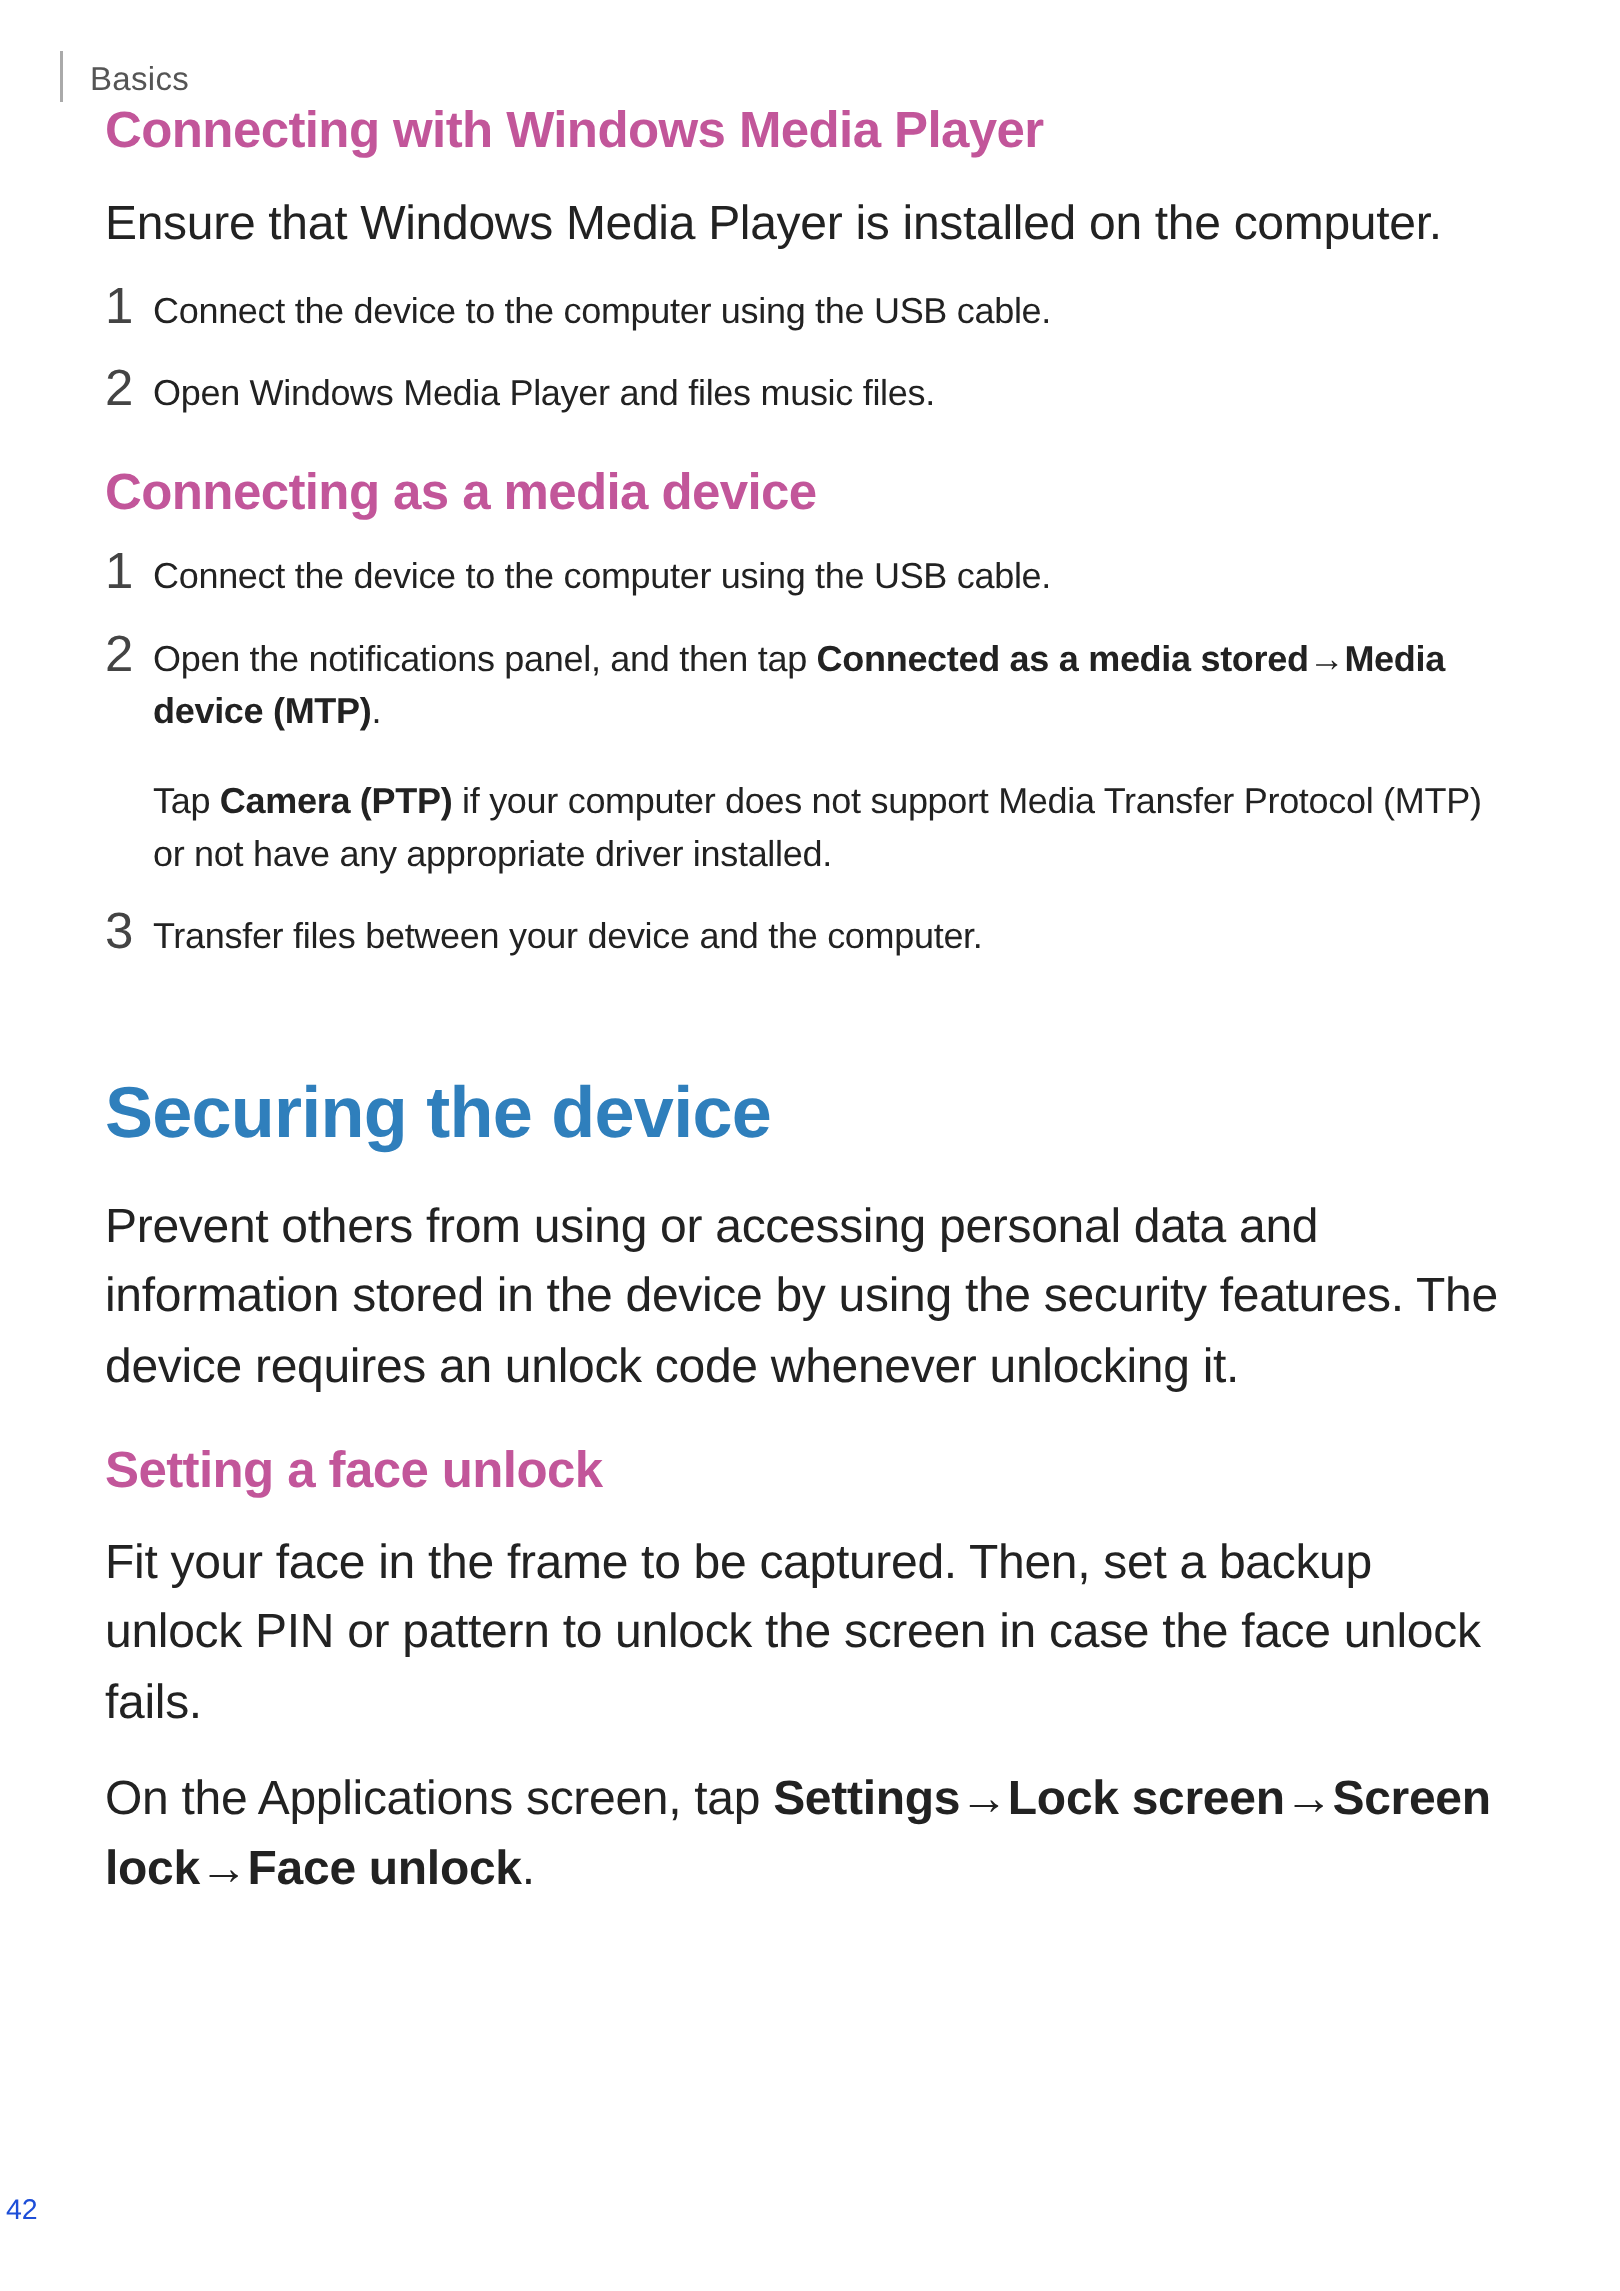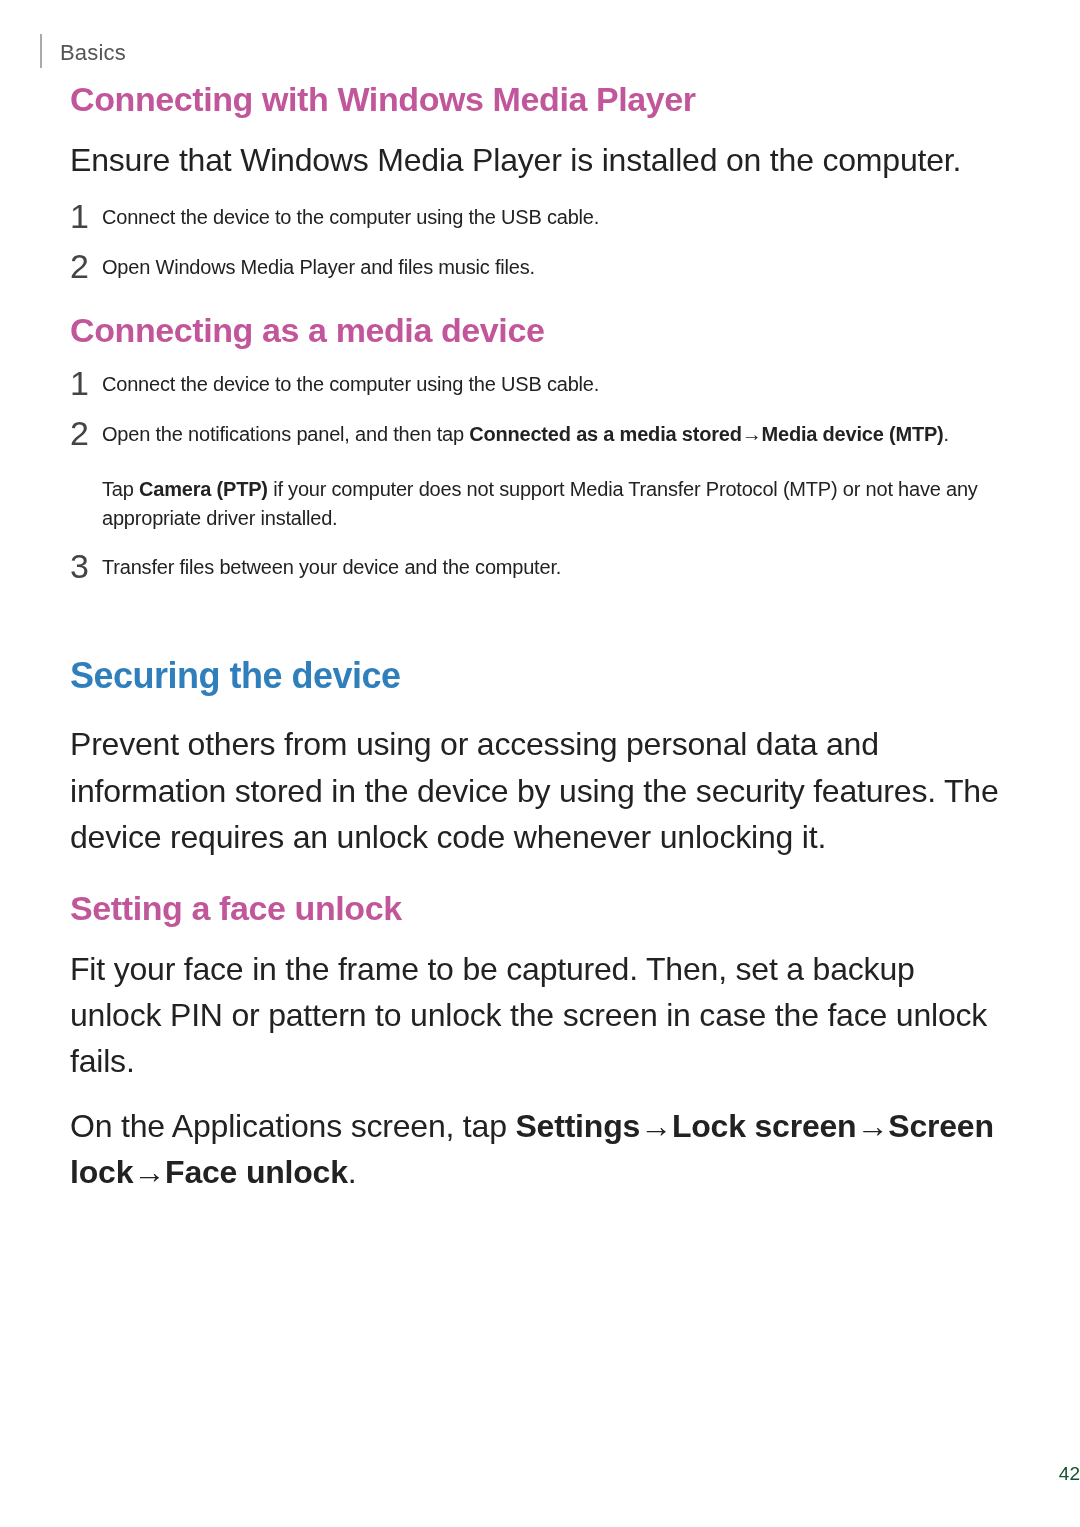--- a/index.html
+++ b/index.html
@@ -34,21 +34,21 @@
       letter-spacing: 0.2px;
     }
     .h2 {
       font-size: 34px;
       font-weight: 600;
       color: #c2569a;
       letter-spacing: -0.4px;
       margin-top: 28px;
       margin-bottom: 18px;
     }
-    .h2.first { margin-top: 12px; }
+    .h2.first { margin-top: 0; }
     .para {
       font-size: 32px;
       line-height: 1.45;
       color: #222;
       letter-spacing: -0.2px;
       margin-bottom: 18px;
     }
     .ol-item {
       display: flex;
       align-items: flex-start;
@@ -61,46 +61,46 @@
       color: #444;
       width: 32px;
       line-height: 1;
       flex-shrink: 0;
       margin-top: -4px;
       letter-spacing: -1px;
       font-family: -apple-system, "Segoe UI Light", "Helvetica Neue", Arial, sans-serif;
     }
     .ol-body {
       flex: 1;
-      font-size: 20px;
+      font-size: 24px;
       line-height: 1.45;
       color: #222;
       letter-spacing: -0.2px;
     }
     .ol-body .sub {
       margin-top: 26px;
     }
     .bold { font-weight: 700; }
     .arrow { display: inline-block; }
     .h1 {
-      font-size: 36px;
+      font-size: 48px;
       font-weight: 600;
       color: #2f7fbc;
       letter-spacing: -0.5px;
       margin-top: 72px;
       margin-bottom: 24px;
     }
     .page-number {
       position: absolute;
       bottom: 42px;
       left: 4px;
       right: 0;
-      text-align: right;
+      text-align: left;
       font-size: 19px;
-      color: #14532d;
+      color: #1d4ed8;
     }
   </style>
 </head>
 <body>
 
 <div class="page">
 
   <div class="header-row">
     <div class="header-bar"></div>
     <div class="breadcrumb">Basics</div>

